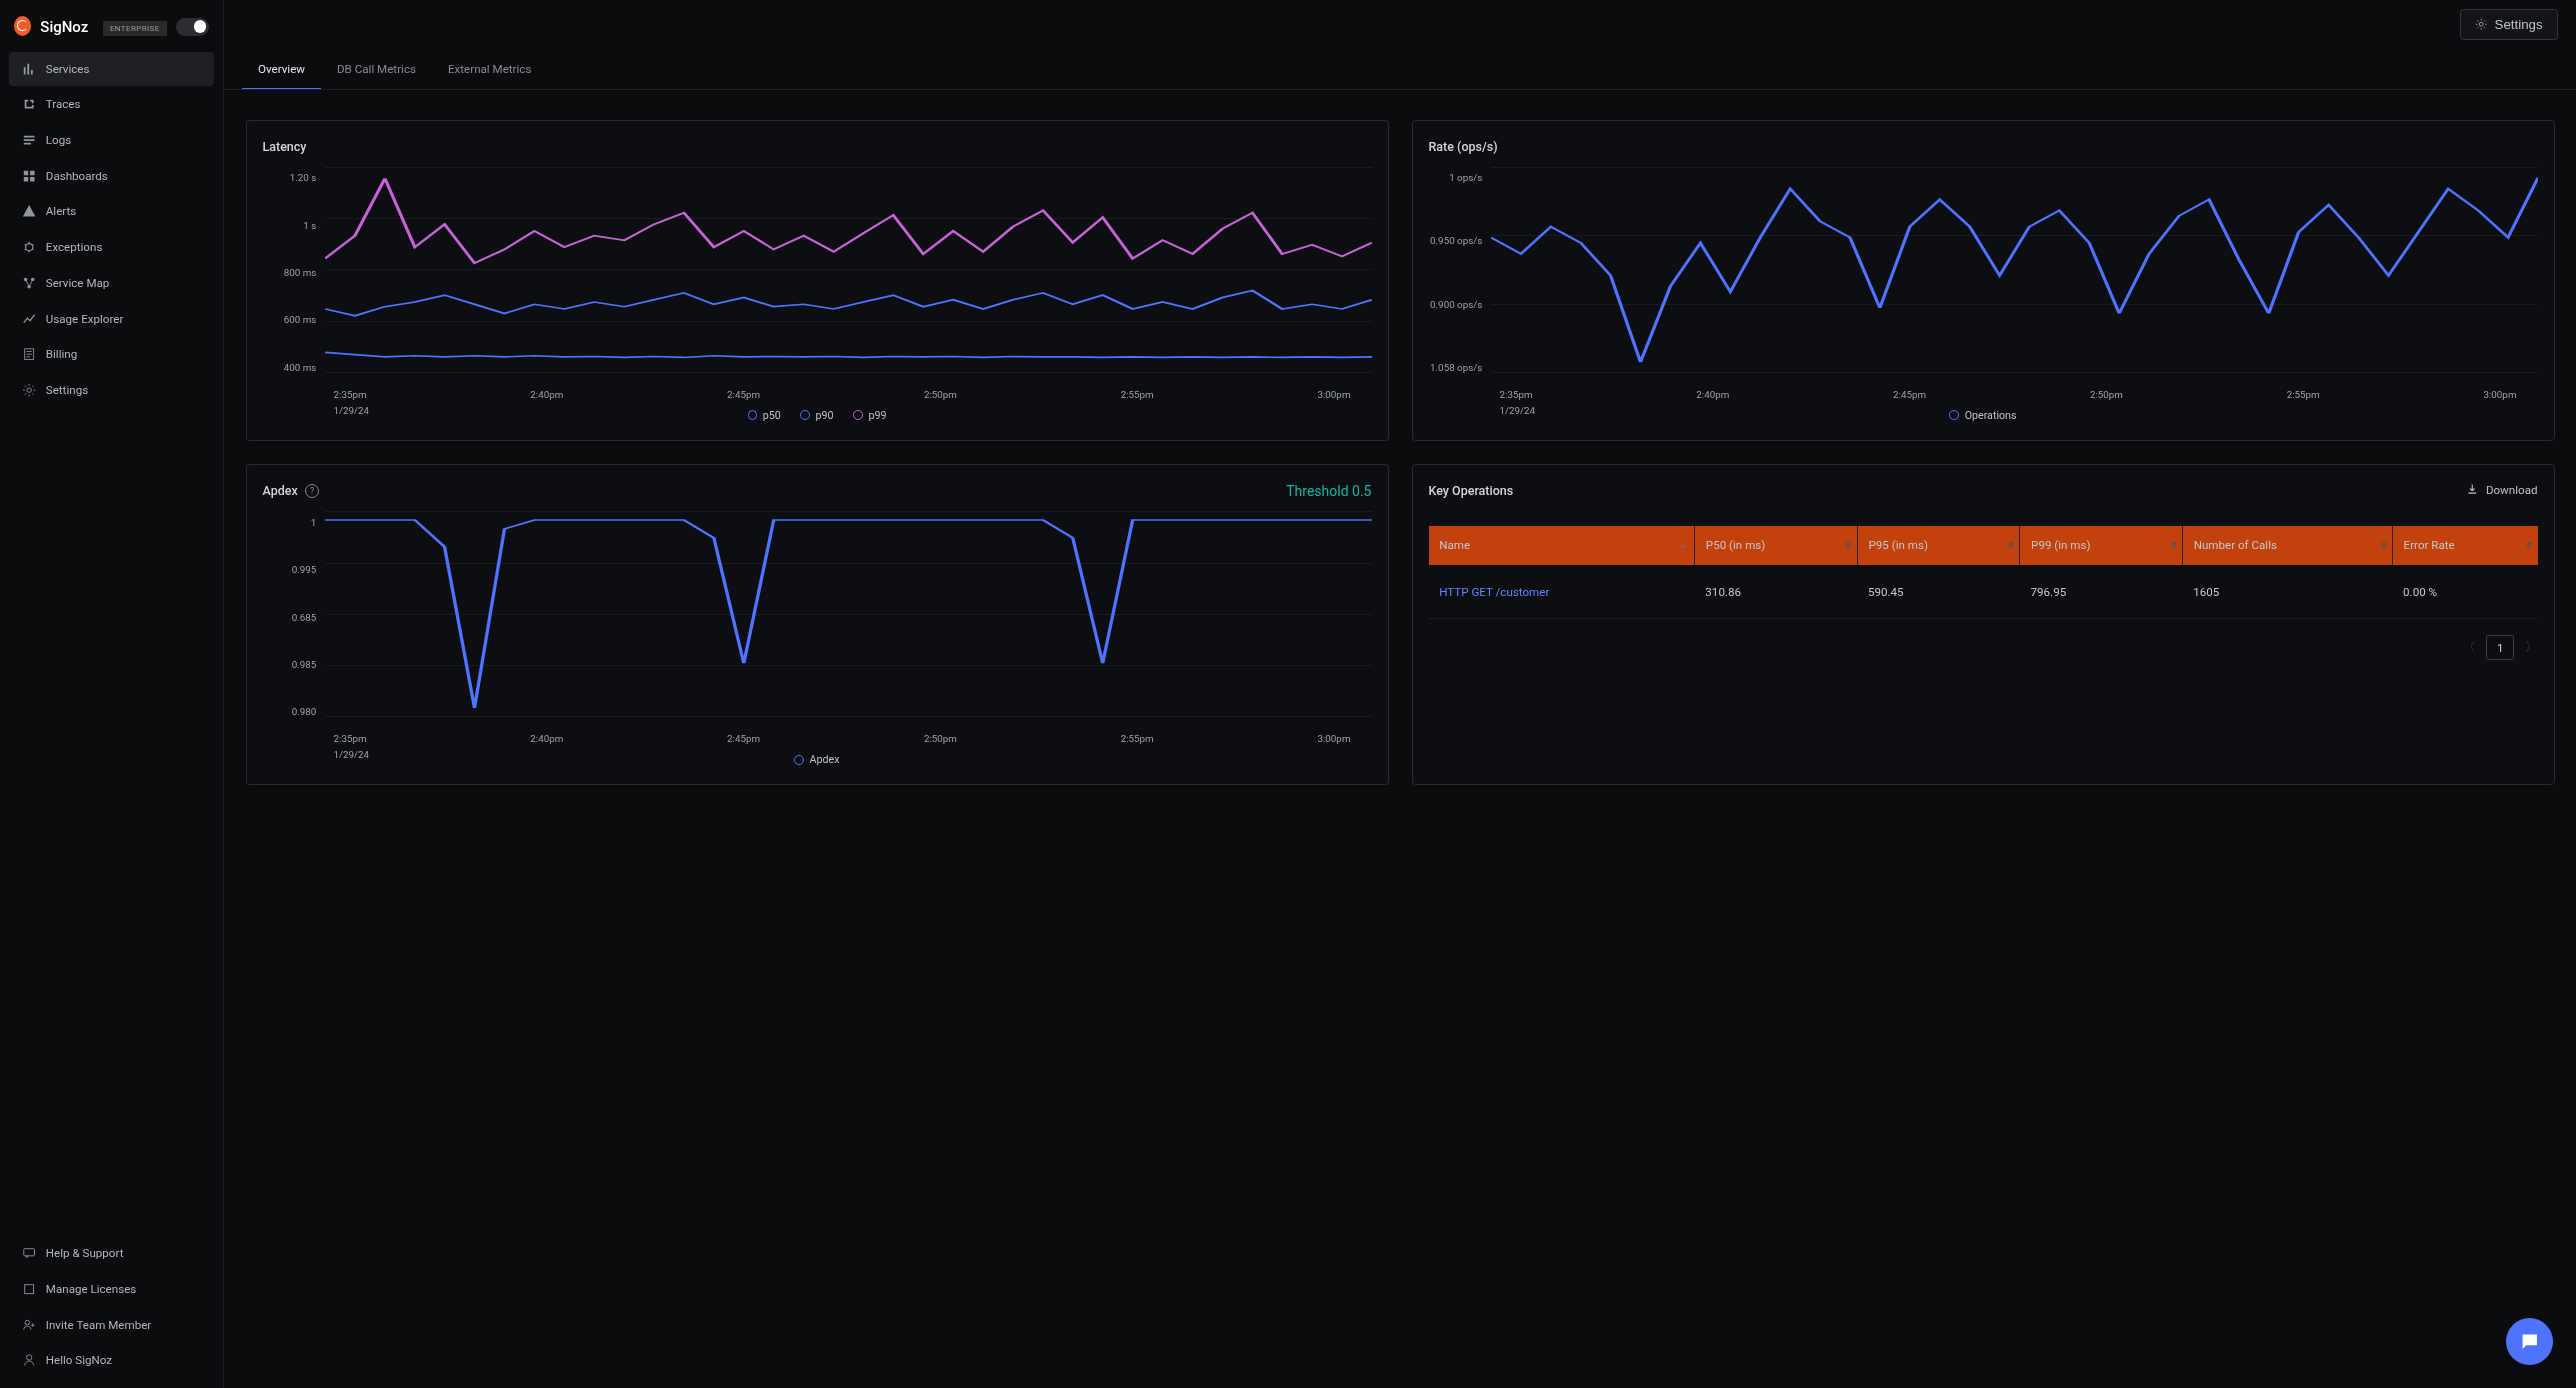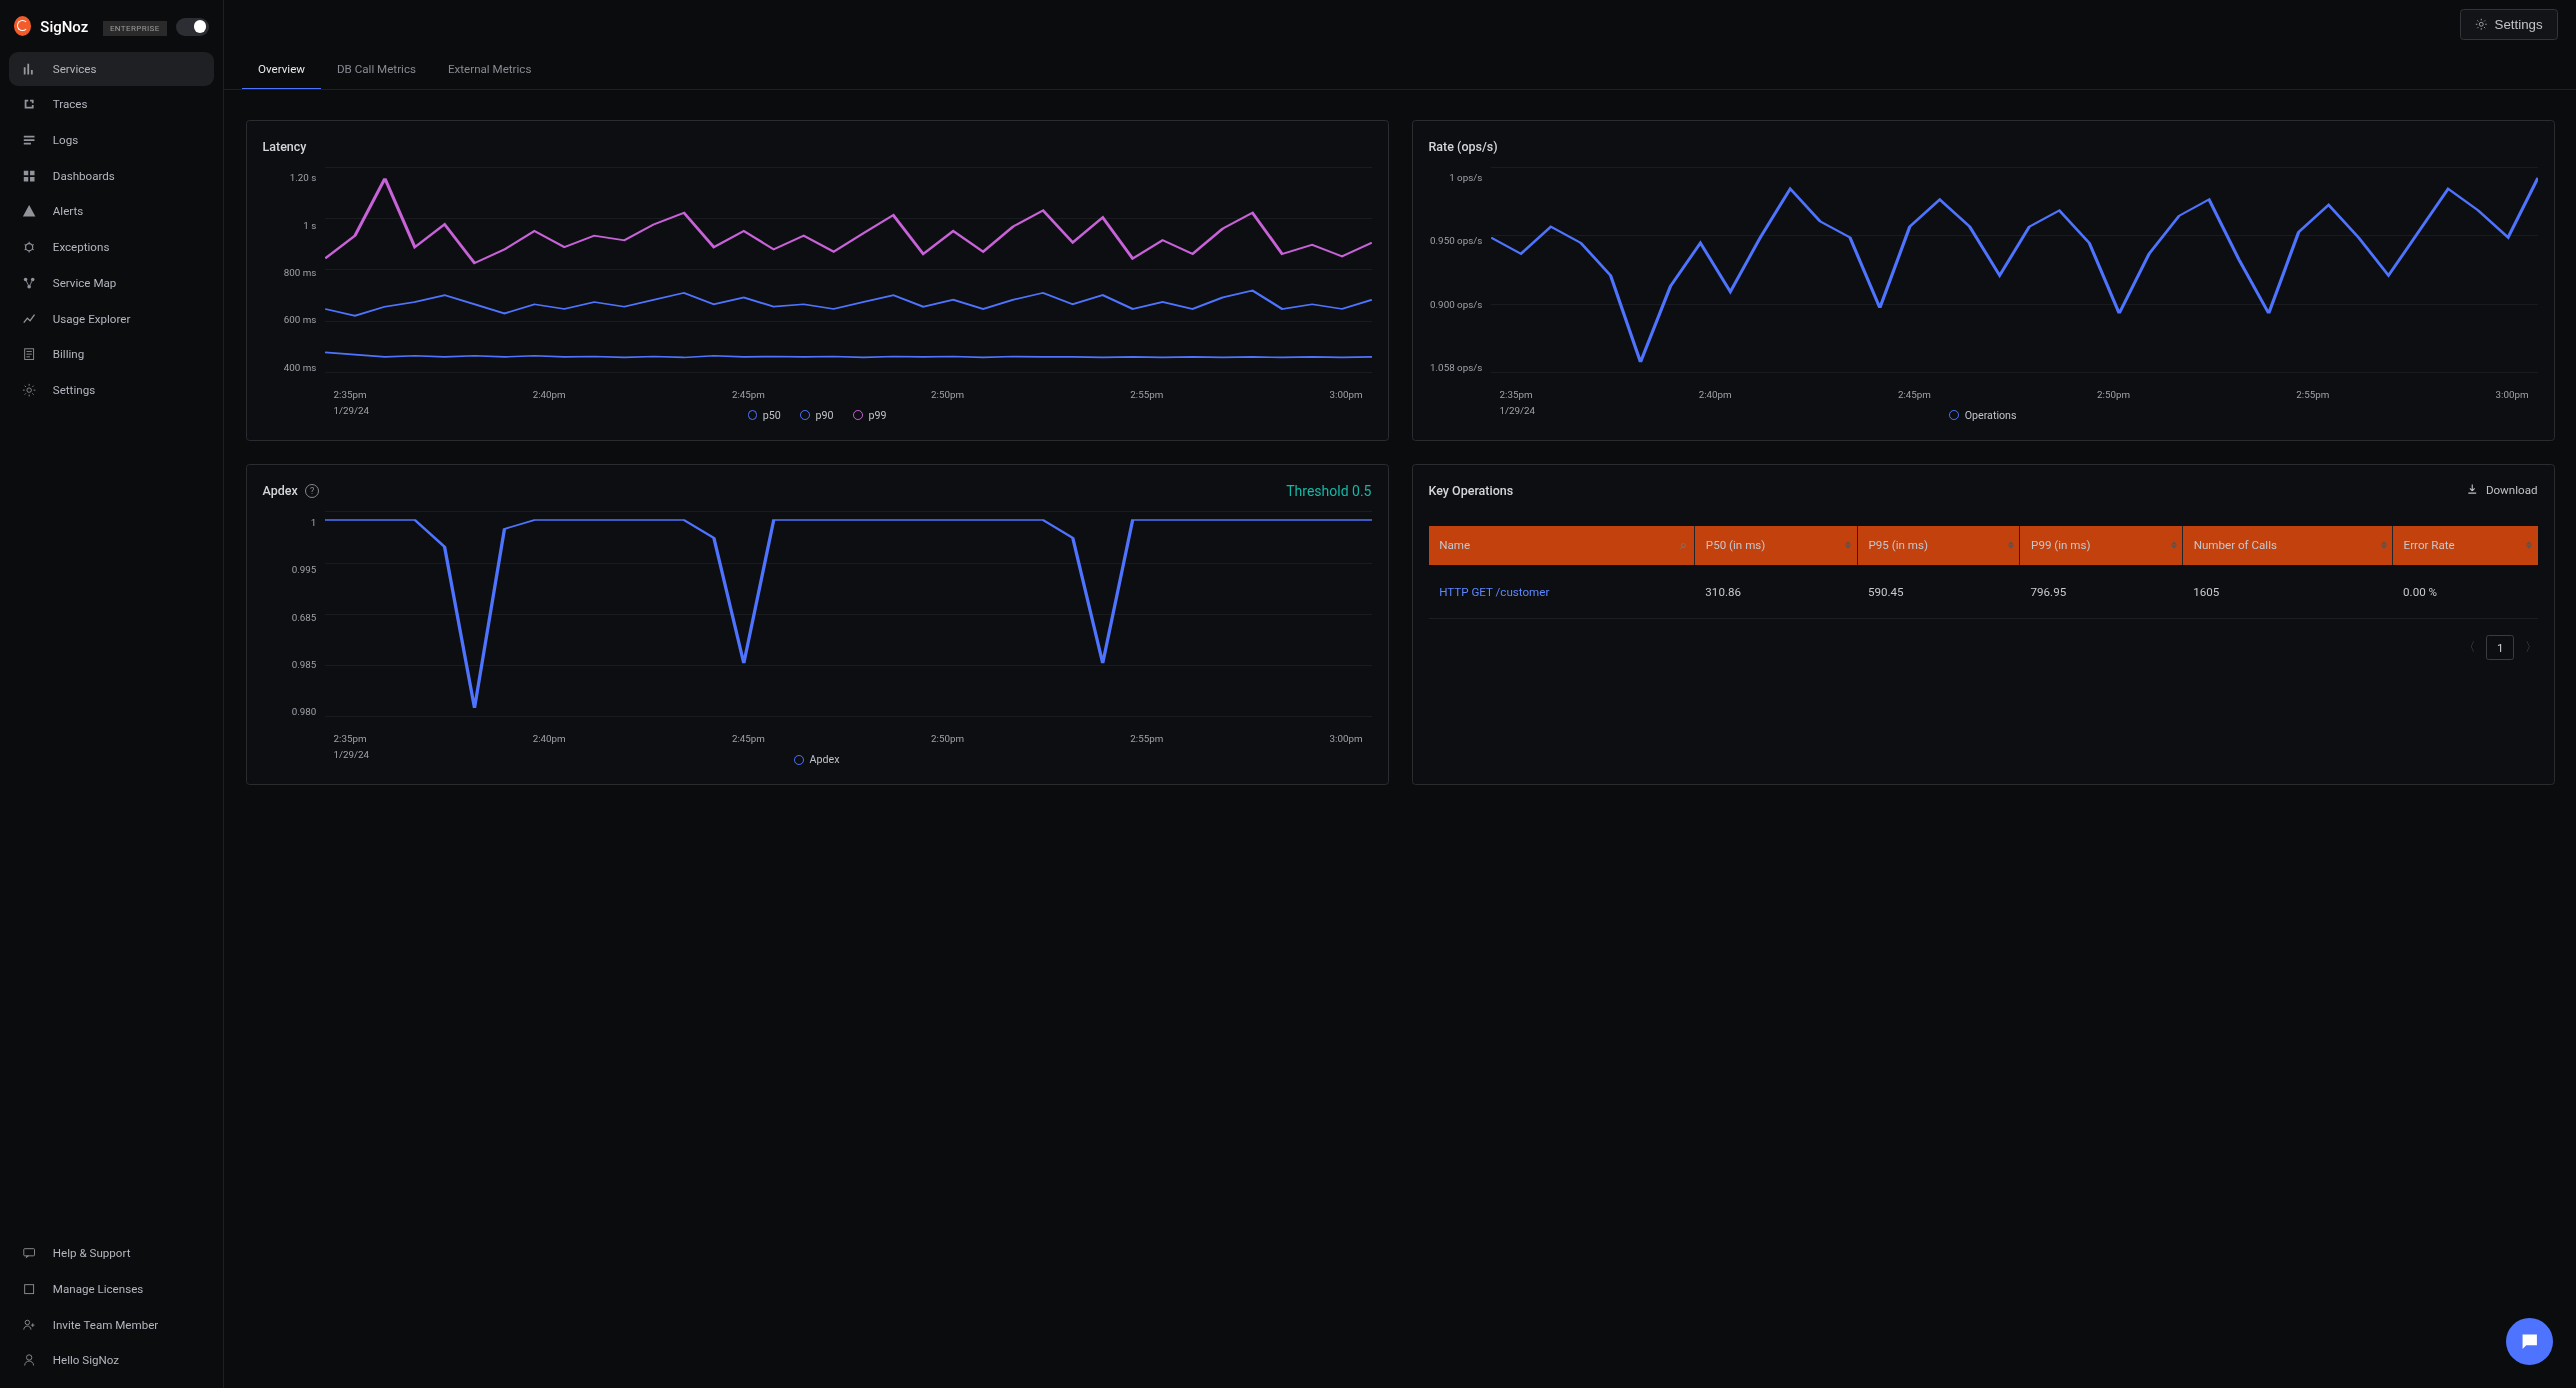--- a/index.html
+++ b/index.html
@@ -8,41 +8,41 @@
 .sidebar{width:224px;background:#0b0c0e;border-right:0.9px solid #1f2023;display:flex;flex-direction:column;padding:10.7px 0}
 .brand{display:flex;align-items:flex-end;gap:9px;padding:5.4px 14.3px 16px 14.3px}
 .brand-logo{width:19.7px;height:19.7px;background:#f25c2a;border-radius:50%;display:flex;align-items:center;justify-content:center}
 .brand-logo::after{content:"";width:9px;height:9px;border:1.8px solid #fff;border-radius:50%;border-right-color:transparent}
 .brand-name{color:#fff;font-size:15px;font-weight:500}
 .badge{background:#2a2a2a;color:#9a9a9a;font-size:8px;letter-spacing:0.4px;padding:2.7px 7.2px;border-radius:0;margin-left:5.4px}
 .toggle{width:38px;height:18px;background:#2d2e33;border-radius:10.7px;position:relative;margin-left:auto}
 .toggle::before{content:"";width:12.5px;height:12.5px;background:#fff;border-radius:50%;position:absolute;right:2.7px;top:2.7px}
 .toggle::after{content:"";width:7.2px;height:7.2px;background:#2d2e33;border-radius:50%;position:absolute;left:5.4px;top:5.4px}
 .nav{display:flex;flex-direction:column;gap:1.8px;padding:0 9px}
-.nav-item{display:flex;align-items:center;gap:17px;padding:9.8px 12.5px;border-radius:9px;color:#b3b6be;cursor:pointer}
+.nav-item{display:flex;align-items:center;gap:10px;padding:9.8px 12.5px;border-radius:4px;color:#b3b6be;cursor:pointer}
 .nav-item.active{background:#1f2023}
 .nav-item .ic{width:14.3px;height:14.3px;flex-shrink:0;opacity:.8}
 .nav-bottom{margin-top:auto;padding:0 9px}
 .main{flex:1;display:flex;flex-direction:column}
 .topbar{display:flex;justify-content:flex-end;padding:9px 18px}
 .settings-btn{display:flex;align-items:center;gap:7.2px;padding:7.2px 14.3px;border:0.9px solid #33353a;border-radius:3.6px;background:#131417;color:#c0c3ca;cursor:pointer}
 .tabs{display:flex;gap:0;padding:0 18px;border-bottom:0.9px solid #1f2023}
 .tab{padding:12.5px 16px;color:#888a91;cursor:pointer;border-bottom:1.8px solid transparent}
 .tab.active{color:#e8e9ed;border-bottom-color:#4e74ff}
 .grid{display:grid;grid-template-columns:1fr 1fr;gap:23px;padding:30px 21.5px}
 .panel{border:0.9px solid #2a2c30;border-radius:3.6px;background:#0d0e11;padding:18px 16px}
 .panel-head{display:flex;align-items:center;gap:7.2px;margin-bottom:12.5px}
 .panel-title{color:#d3d5db;font-size:12.5px;font-weight:500}
 .threshold{margin-left:auto;color:#14b8a6;font-size:14px}
 .chart{position:relative;height:233px;display:flex}
 .yaxis{display:flex;flex-direction:column;justify-content:space-between;align-items:flex-end;padding:5.4px 7.2px 27px 0;font-size:9.8px;color:#9ea1a9;width:61px}
 .plot{flex:1;position:relative;border-left:0.9px solid transparent}
 .gridlines{position:absolute;inset:0;display:flex;flex-direction:column;justify-content:space-between;padding-bottom:27px}
 .gridlines div{border-top:0.9px solid #1a1b1f;height:0}
-.xaxis{position:absolute;bottom:0;left:0;right:0;display:flex;justify-content:space-between;padding:0 9px;font-size:9.8px;color:#9ea1a9}
+.xaxis{position:absolute;bottom:0;left:0;right:12px;display:flex;justify-content:space-between;padding:0 9px;font-size:9.8px;color:#9ea1a9}
 .xdate{position:absolute;bottom:-16px;left:9px;font-size:9.8px;color:#9ea1a9}
 svg.lines{position:absolute;top:0;left:0;right:0;bottom:27px;width:100%;height:calc(100% - 27px)}
 .legend{display:flex;justify-content:center;gap:19.7px;margin-top:9px;font-size:10.7px;color:#bfc2c9}
 .legend-item{display:flex;align-items:center;gap:5.4px}
 .legend-dot{width:9.8px;height:9.8px;border:1.8px solid;border-radius:50%}
 .key-ops-head{display:flex;align-items:center;margin-bottom:28px}
 .download{margin-left:auto;display:flex;gap:7.2px;color:#bfc2c9;cursor:pointer}
 table{width:100%;border-collapse:collapse}
 thead{background:#c2410c}
 th{text-align:left;padding:12.5px 10.7px;font-weight:400;color:#c5c7ce;font-size:11.6px;border-right:0.9px solid #22242a;position:relative}

